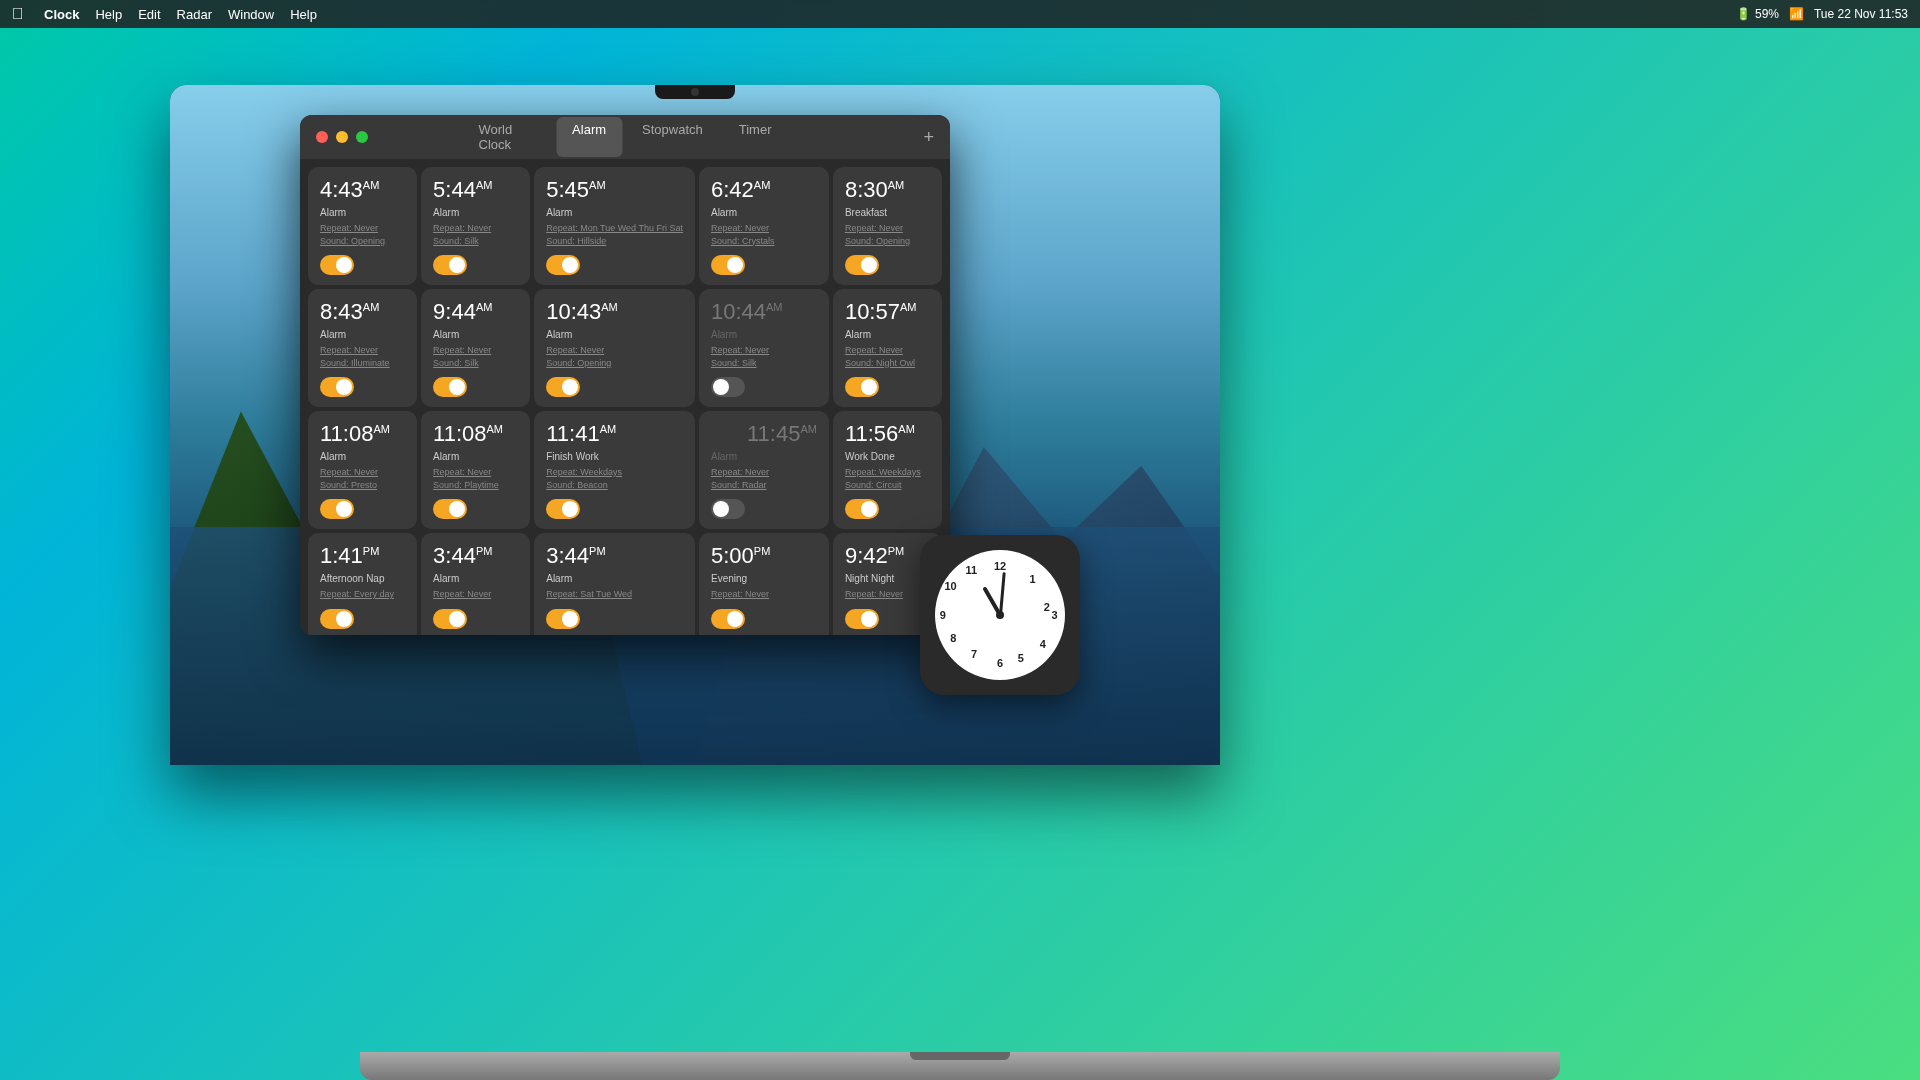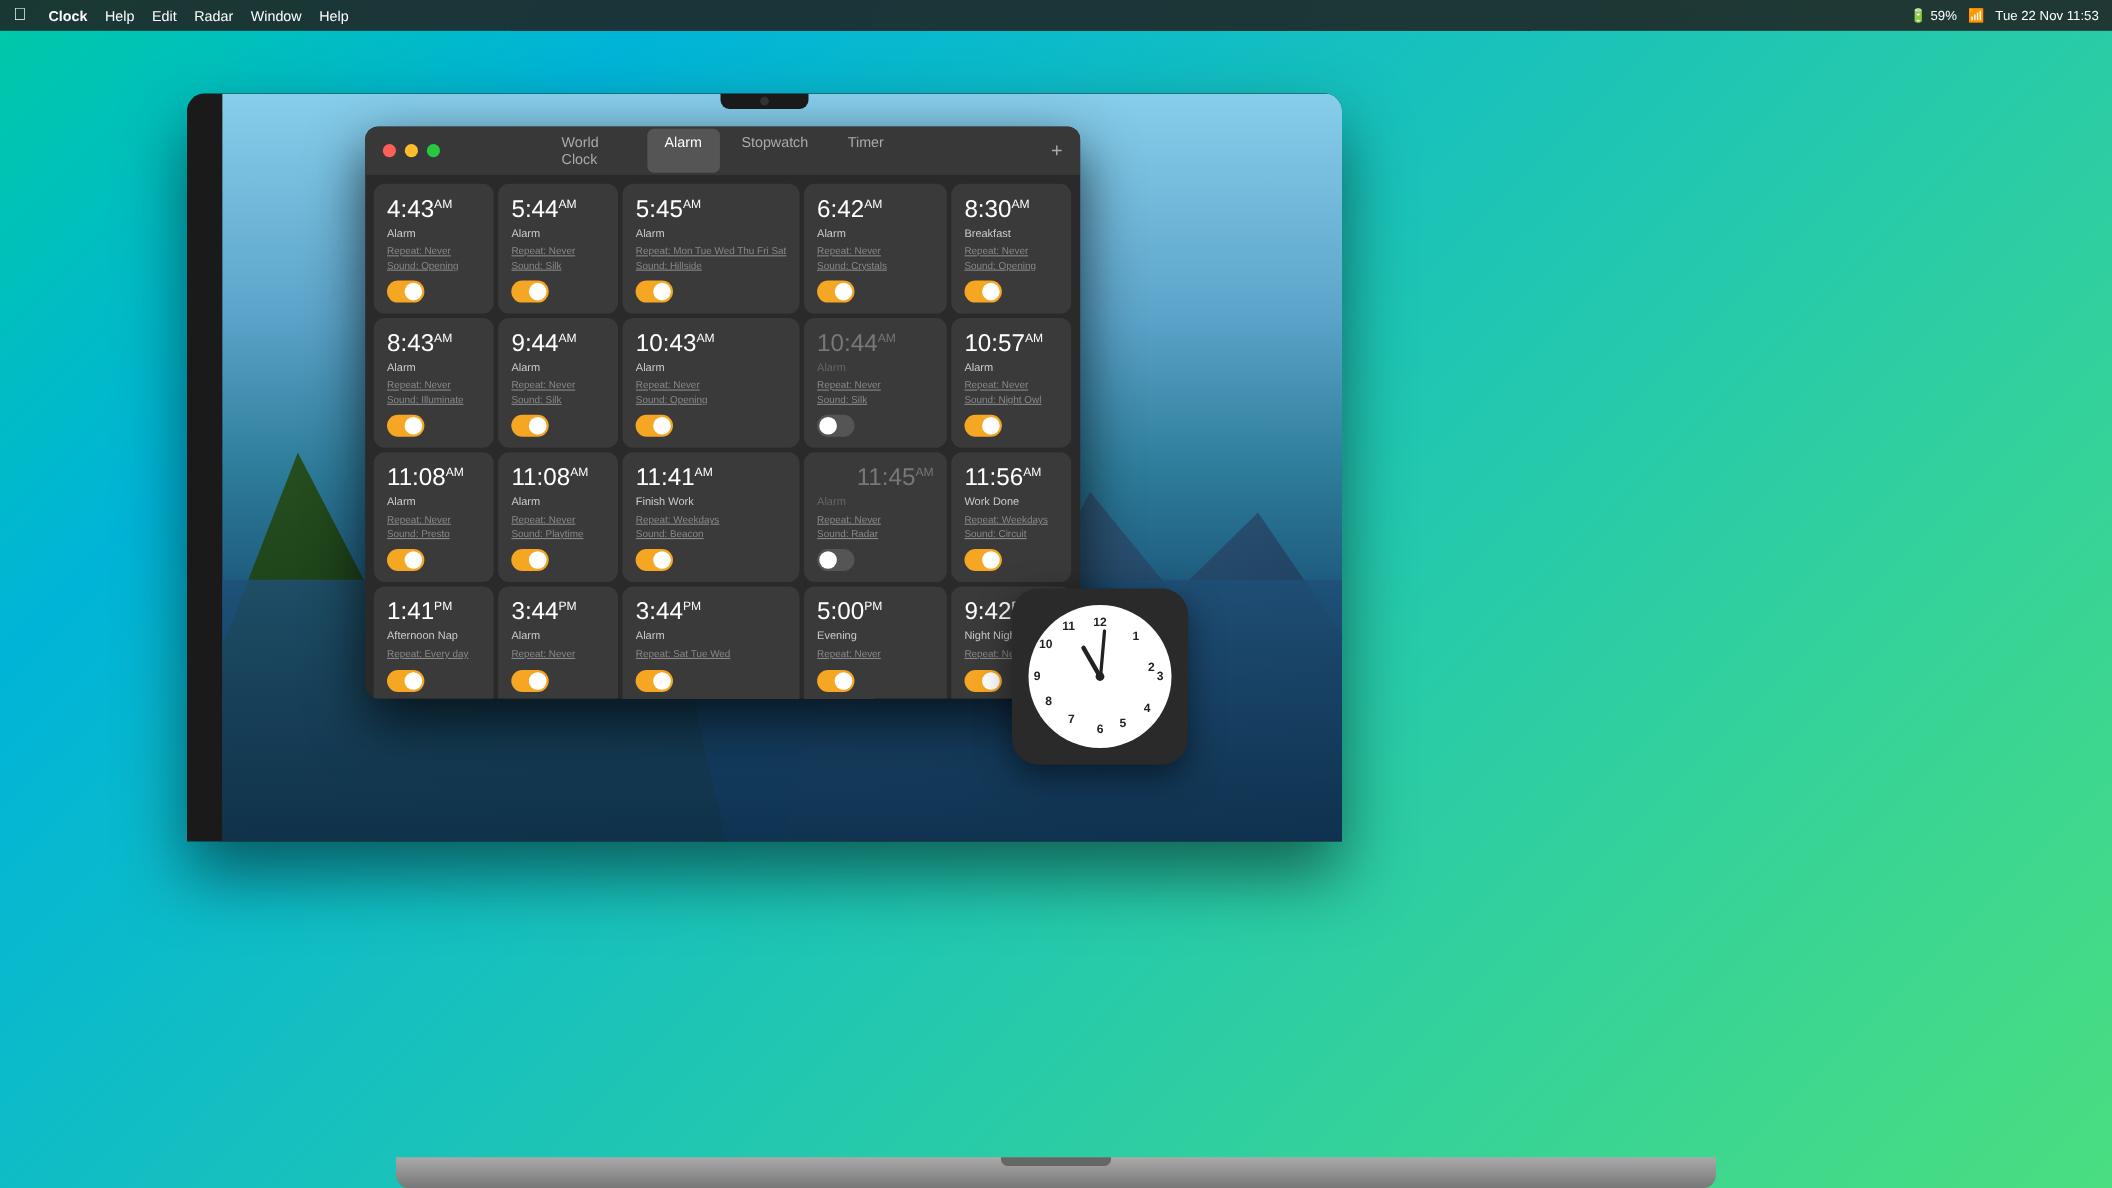--- a/index.html
+++ b/index.html
@@ -47,21 +47,20 @@
     .laptop-body {
       position: absolute;
       top: 75px;
       left: 165px;
       width: 1040px;
       height: 690px;
       background: #1a1a1a;
       border-radius: 16px;
       overflow: hidden;
       box-shadow: 0 30px 60px rgba(0,0,0,0.5);
-      padding-left: 32px;
     }
     .laptop-screen {
       width: 100%;
       height: 100%;
       position: relative;
       overflow: hidden;
     }
     .laptop-bg {
       width: 100%;
       height: 100%;

